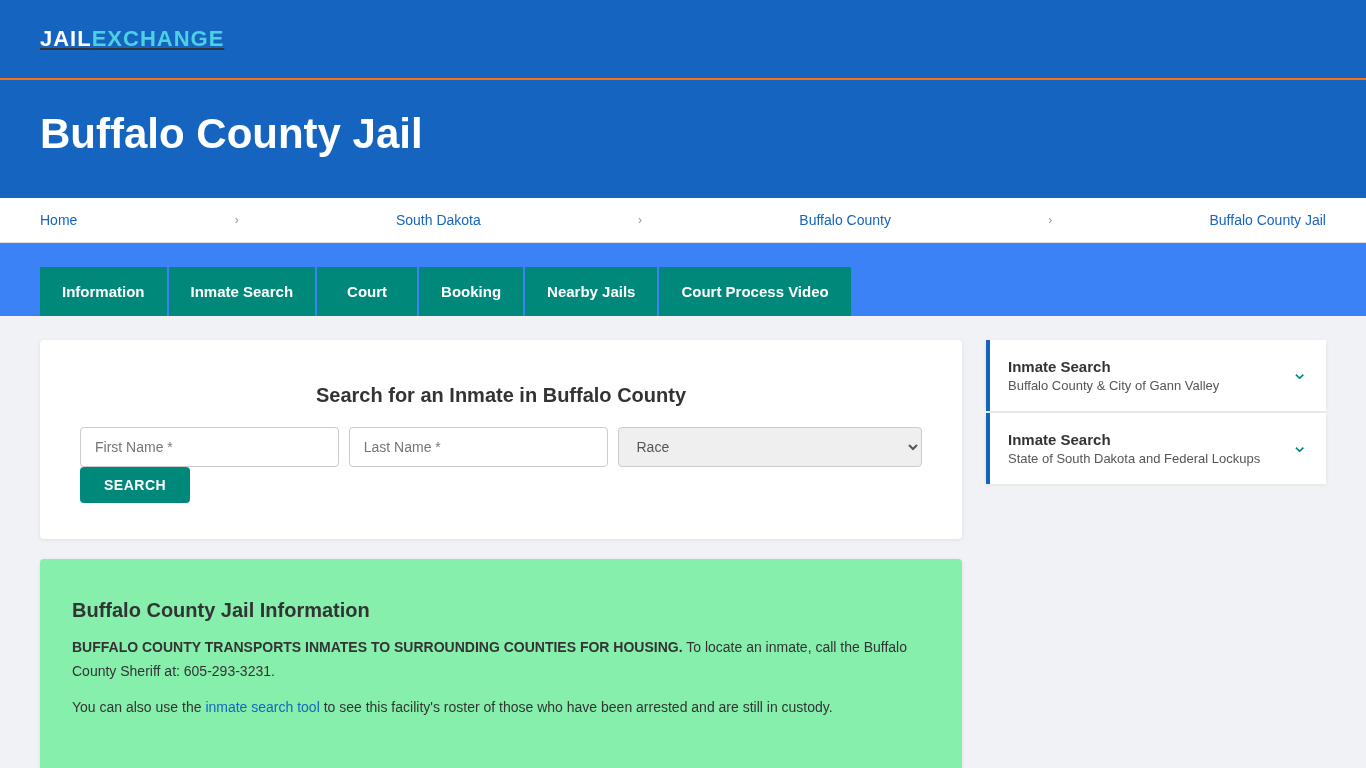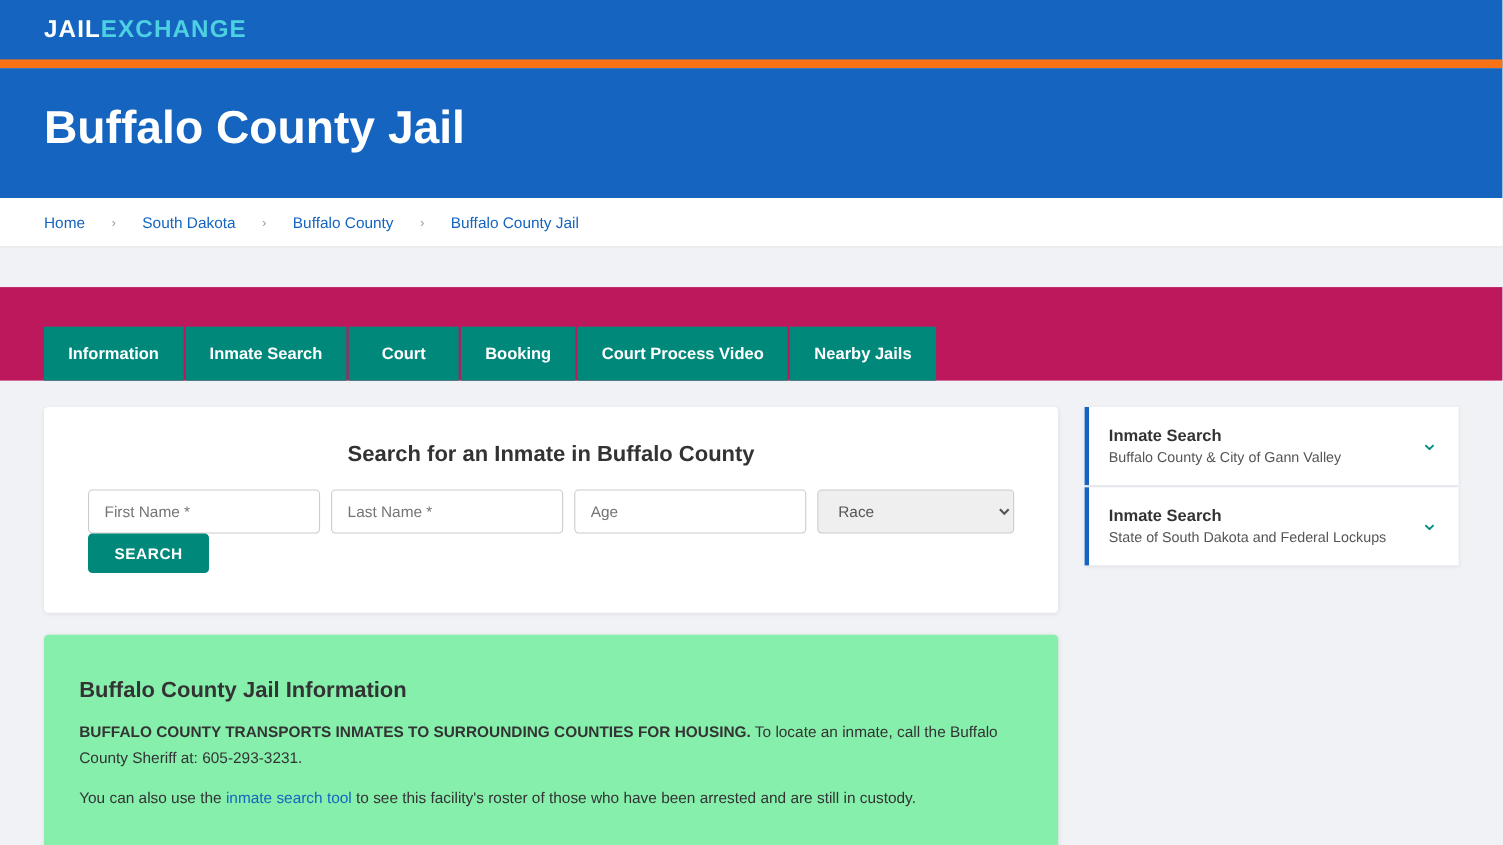--- a/index.html
+++ b/index.html
@@ -5,22 +5,23 @@
     * { margin: 0; padding: 0; box-sizing: border-box; }
     body { font-family: Arial, sans-serif; background: #f0f2f5; color: #333; }
 
     
     .header {
       background: #1565c0;
       display: flex;
       align-items: center;
       justify-content: space-between;
       padding: 0 40px;
-      height: 62px;
-      border-bottom: 8px solid #f97316;
+      height: 80px;
+      border-bottom: 2px solid #f97316;
+      text-decoration: underline;
     }
     .logo {
       display: flex;
       align-items: center;
       font-size: 22px;
       font-weight: 900;
       letter-spacing: 1px;
       color: #fff;
       text-transform: uppercase;
     }
@@ -59,37 +60,37 @@
 
     
     .breadcrumb-bar {
       background: #fff;
       padding: 14px 40px;
       border-bottom: 1px solid #e0e0e0;
     }
     .breadcrumb {
       display: flex;
       align-items: center;
-      gap: 24px;
+      gap: 6px;
       font-size: 14px;
+      justify-content: space-between;
     }
     .breadcrumb a {
       color: #1565c0;
       text-decoration: none;
     }
     .breadcrumb .sep {
       color: #999;
       font-size: 12px;
     }
 
     
     .tabs-bar {
-      background: #be185d;
-      padding: 36px 40px 0;
-      margin-top: 36px;
+      background: #3b82f6;
+      padding: 24px 40px 0;
     }
     .tabs {
       display: flex;
       gap: 2px;
     }
     .tab-btn {
       padding: 16px 22px;
       background: #00897b;
       color: #fff;
       border: none;
@@ -122,20 +123,21 @@
       background: #fff;
       border-radius: 4px;
       padding: 32px 40px 36px;
       box-shadow: 0 1px 4px rgba(0,0,0,0.08);
     }
     .search-box h2 {
       text-align: center;
       font-size: 20px;
       font-weight: 700;
       margin-bottom: 20px;
+      margin-top: 12px;
     }
     .search-inputs {
       display: flex;
       gap: 10px;
       margin-bottom: 0;
     }
     .search-inputs input, .search-inputs select {
       flex: 1;
       padding: 10px 14px;
       border: 1px solid #ccc;
@@ -238,35 +240,34 @@
     <a href="#">Buffalo County Jail</a>
   </div>
 </div>
 
 <div class="tabs-bar">
   <div class="tabs">
     <button class="tab-btn">Information</button>
     <button class="tab-btn">Inmate Search</button>
     <button class="tab-btn">Court</button>
     <button class="tab-btn">Booking</button>
+    <button class="tab-btn">Nearby Jails</button>
     <button class="tab-btn">Court Process Video</button>
-    <button class="tab-btn">Nearby Jails</button>
   </div>
 </div>
 
 <div class="content-area">
 
   <div class="main-content">
 
     <div class="search-box">
       <h2>Search for an Inmate in Buffalo County</h2>
       <div class="search-inputs">
         <input type="text" placeholder="First Name *" style="">
         <input type="text" placeholder="Last Name *" style="">
-        <input type="text" placeholder="Age" style="">
         <select>
           <option>Race</option>
           <option>White</option>
           <option>Black</option>
           <option>Hispanic</option>
           <option>Asian</option>
           <option>Other</option>
         </select>
       </div>
       <button class="search-btn">SEARCH</button>

